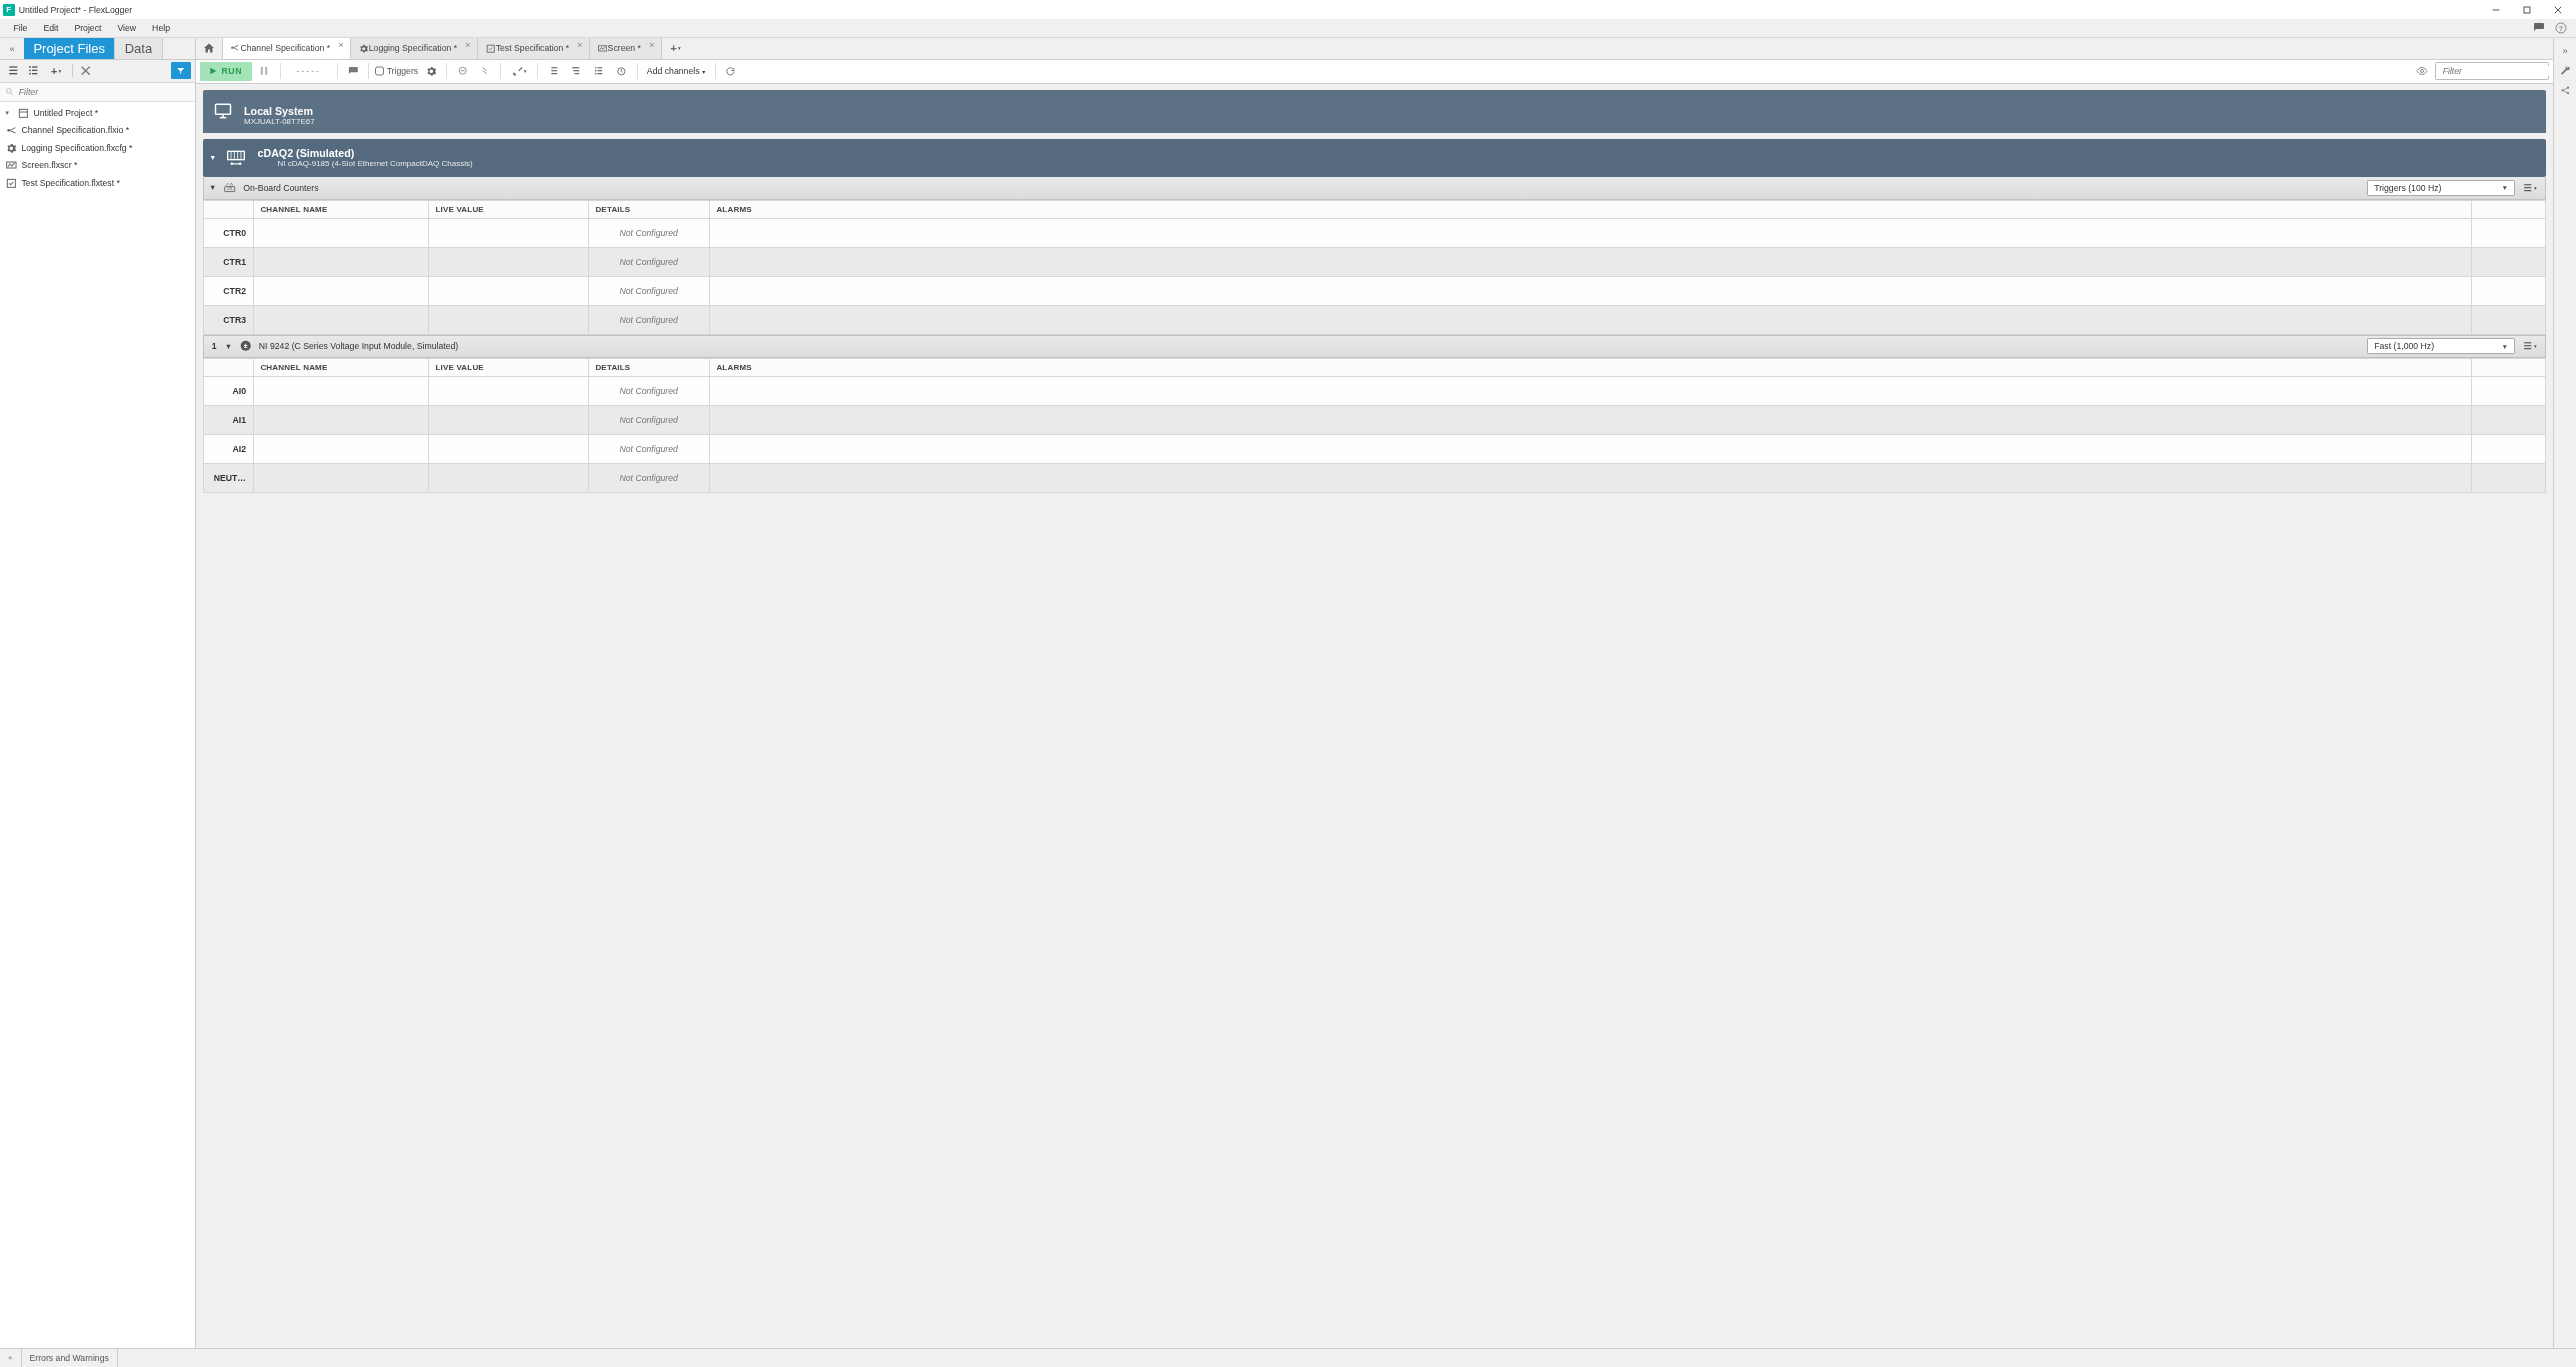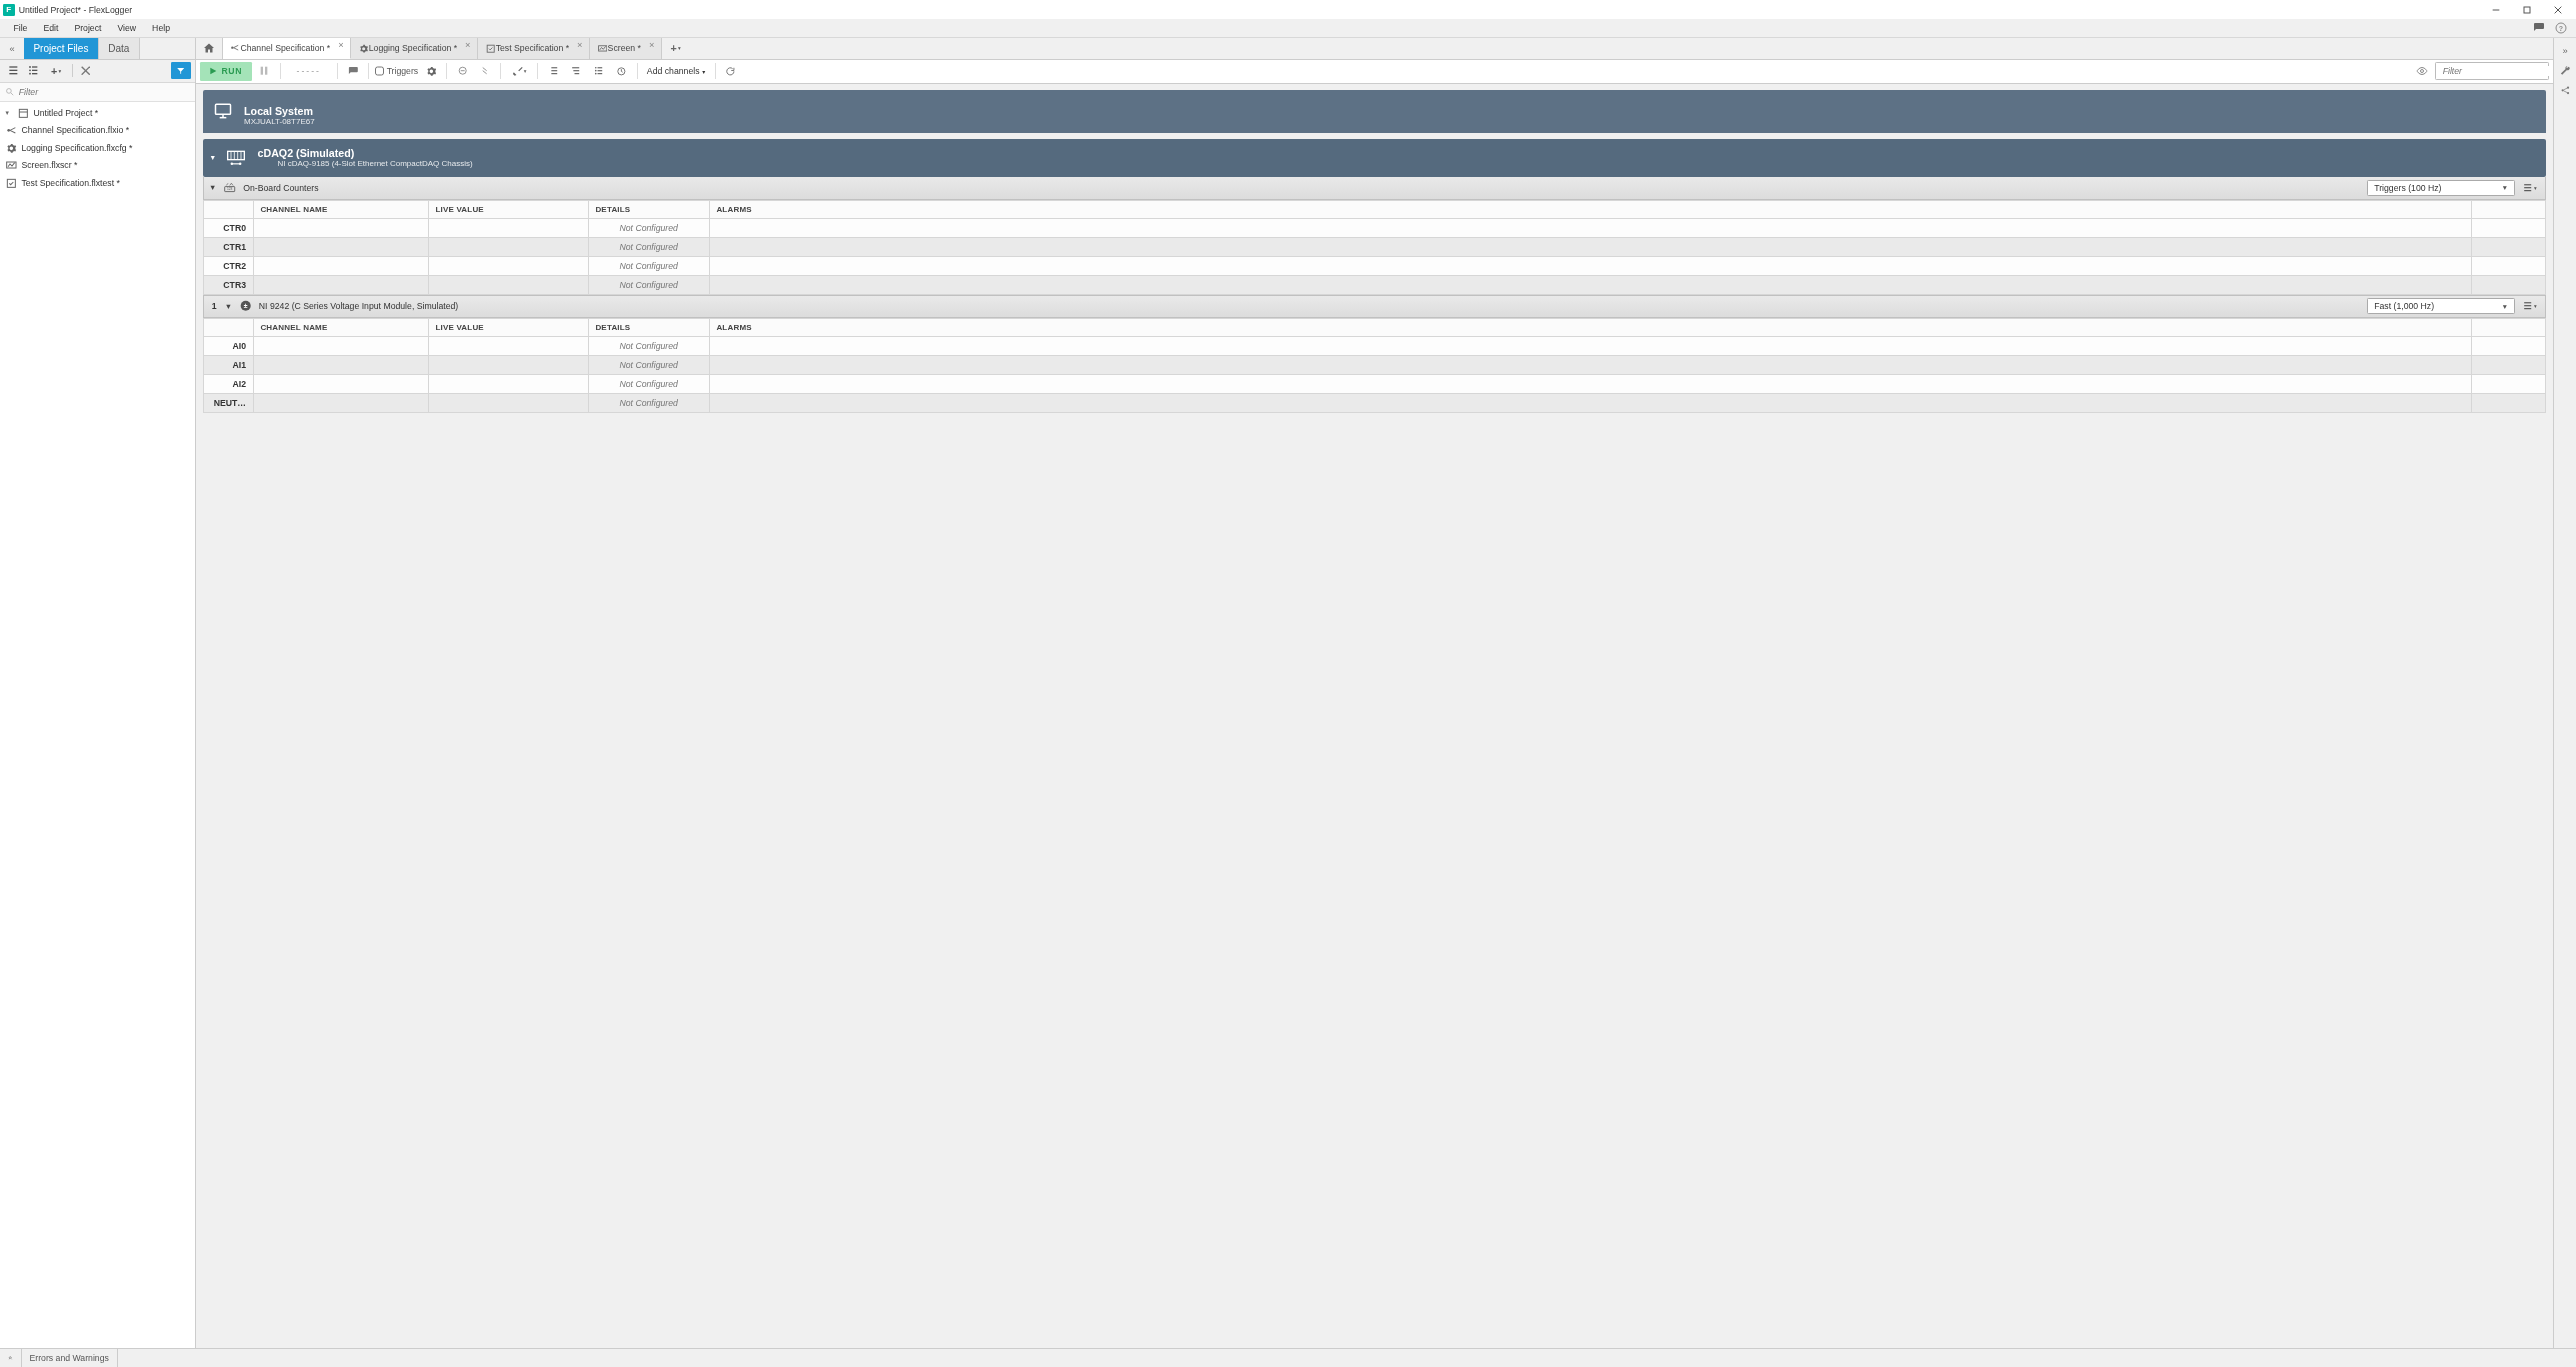--- a/index.html
+++ b/index.html
@@ -10,21 +10,21 @@
 .titlebar .title-text { flex: 1; }
 .titlebar .win-btn { width: 31px; height: 19px; display: flex; align-items: center; justify-content: center; cursor: pointer; color: #555; }
 .menubar { height: 19px; background: #f0f0f0; display: flex; align-items: center; padding: 0 5.4px; border-bottom: 0.7px solid #d8d8d8; font-size: 8.7px; }
 .menubar .menu-item { padding: 2.7px 8px; cursor: pointer; color: #333; }
 .menubar .spacer { flex: 1; }
 .menubar .icon-btn { width: 19px; height: 16px; display: flex; align-items: center; justify-content: center; cursor: pointer; color: #666; margin-left: 2.7px; }
 .body { flex: 1; display: flex; min-height: 0; }
 .left-panel { width: 196px; display: flex; flex-direction: column; border-right: 0.7px solid #ccc; background: #f0f0f0; }
 .left-tabs { display: flex; height: 21.5px; align-items: stretch; border-bottom: 0.7px solid #ccc; }
 .left-tabs .collapse-btn { width: 24px; display: flex; align-items: center; justify-content: center; cursor: pointer; color: #666; font-size: 9.4px; }
-.left-tabs .tab { padding: 0 9.4px; display: flex; align-items: center; font-size: 10px; cursor: pointer; border-right: 0.7px solid #ccc; background: #e6e6e6; color: #555; }
+.left-tabs .tab { padding: 0 9.4px; display: flex; align-items: center; font-size: 13px; cursor: pointer; border-right: 0.7px solid #ccc; background: #e6e6e6; color: #555; }
 .left-tabs .tab.active { background: #2196d6; color: #fff; }
 .left-toolbar { height: 23px; display: flex; align-items: center; padding: 0 4px; gap: 1.3px; border-bottom: 0.7px solid #d8d8d8; }
 .left-toolbar .tb-btn { width: 19px; height: 17.5px; display: flex; align-items: center; justify-content: center; cursor: pointer; color: #555; border-radius: 1.3px; font-size: 9.4px; }
 .left-toolbar .tb-sep { width: 0.7px; height: 13.4px; background: #ccc; margin: 0 2.7px; }
 .left-toolbar .push { flex: 1; }
 .left-toolbar .filter-toggle { width: 20px; height: 17.5px; background: #2196d6; color: #fff; display: flex; align-items: center; justify-content: center; cursor: pointer; border-radius: 1.3px; }
 .filter-row { height: 19px; display: flex; align-items: center; padding: 0 5.4px; border-bottom: 0.7px solid #e0e0e0; color: #999; font-size: 8.7px; gap: 4px; background: #fafafa; }
 .filter-row input { border: none; outline: none; flex: 1; font-size: 8.7px; background: transparent; font-style: italic; }
 .tree { flex: 1; overflow: auto; background: #fff; font-size: 8.7px; padding-top: 2.7px; }
 .tree-row { display: flex; align-items: center; height: 17.5px; padding-left: 5.4px; cursor: pointer; color: #333; gap: 4px; }
@@ -67,21 +67,21 @@
 .module-bar { background: linear-gradient(#e9e9e9, #dcdcdc); border: 0.7px solid #c0c0c0; height: 23px; display: flex; align-items: center; padding: 0 5.4px; gap: 5.4px; font-size: 8.7px; color: #333; }
 .module-bar .slot-num { font-weight: bold; padding: 0 2.7px; }
 .module-bar .caret { cursor: pointer; font-size: 7.4px; color: #444; }
 .module-bar .mod-icon { width: 16px; height: 16px; display: flex; align-items: center; justify-content: center; color: #444; }
 .module-bar .mod-name { flex: 1; color: #333; }
 .module-bar .rate-select { border: 0.7px solid #aaa; background: #fff; height: 16px; padding: 0 17.5px 0 6.7px; font-size: 8.7px; cursor: pointer; position: relative; display: flex; align-items: center; min-width: 148px; border-radius: 1.3px; }
 .module-bar .rate-select::after { content: "▼"; position: absolute; right: 5.4px; font-size: 6.7px; color: #555; }
 .module-bar .menu-btn { width: 20px; height: 16px; display: flex; align-items: center; justify-content: center; cursor: pointer; color: #555; border: 0.7px solid transparent; }
 .channel-table { width: 100%; border-collapse: collapse; font-size: 8.7px; background: #fff; }
 .channel-table th { text-align: left; padding: 4px 6.7px; font-weight: 600; color: #444; font-size: 8px; background: #fbfbfb; border: 0.7px solid #d6d6d6; letter-spacing: 0.2px; }
-.channel-table td { padding: 3.4px 6.7px; border: 0.7px solid #d6d6d6; color: #333; background: #fff; height: 19px; }
+.channel-table td { padding: 3.4px 6.7px; border: 0.7px solid #d6d6d6; color: #333; background: #fff; height: 29px; }
 .channel-table tr:nth-child(even) td { background: #eaeaea; }
 .channel-table tr:nth-child(odd) td { background: #fdfdfd; }
 .channel-table td.row-key { font-weight: bold; text-align: right; width: 50px; }
 .channel-table td.details { font-style: italic; color: #777; text-align: center; }
 .statusbar { height: 19px; border-top: 0.7px solid #ccc; background: #f0f0f0; display: flex; align-items: center; font-size: 8.7px; color: #555; }
 .statusbar .sb-btn { padding: 0 8px; height: 100%; display: flex; align-items: center; cursor: pointer; border-right: 0.7px solid #ccc; }
 svg { display: block; }
 </style>
 </head>
 <body>

